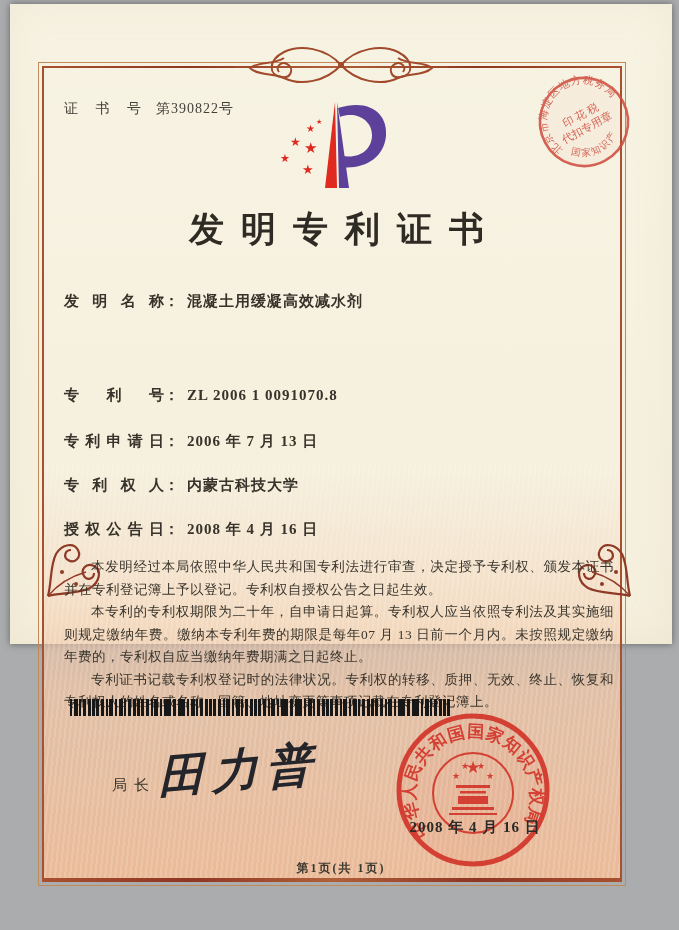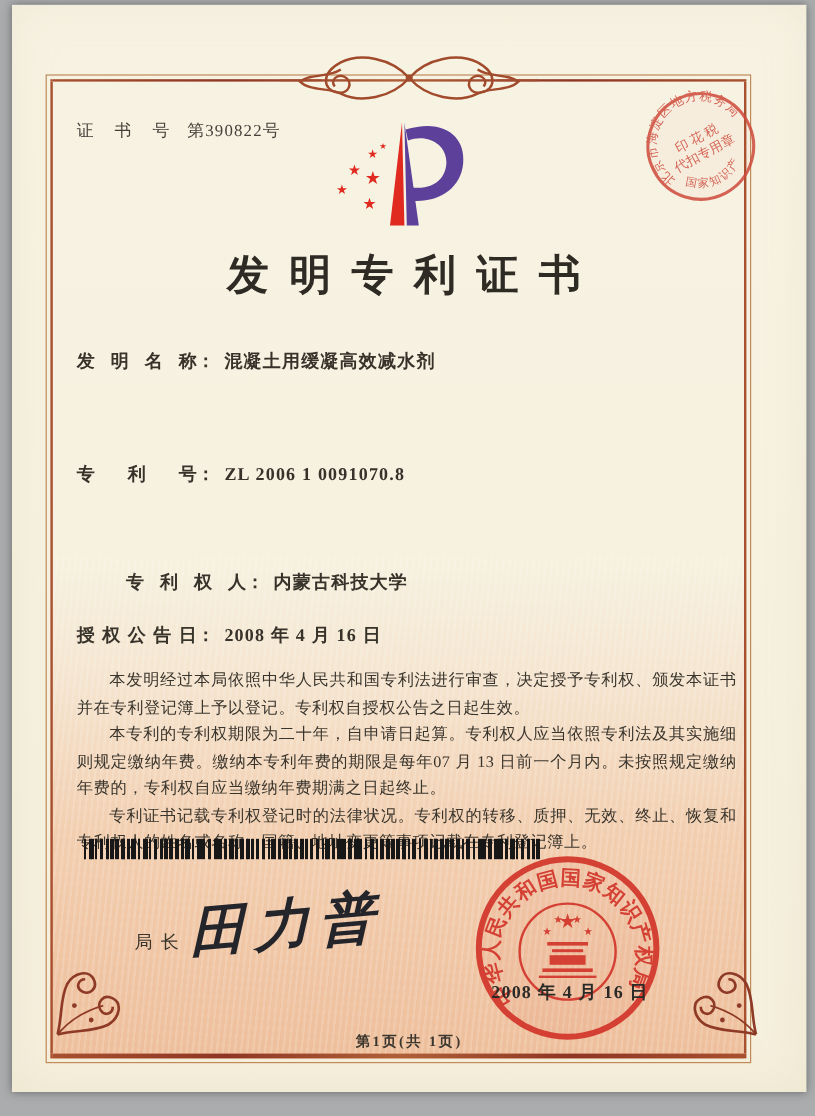--- a/index.html
+++ b/index.html
@@ -3,21 +3,21 @@
 <meta charset="utf-8">
 <style>
   html,body{margin:0;padding:0;}
   body{
     width:679px;height:930px;
     background:#aaacae;
     font-family:"Liberation Serif","DejaVu Serif",serif;
     position:relative;overflow:hidden;
   }
   .paper{
-    position:absolute;left:10px;top:4px;width:662px;height:906px;
+    position:absolute;left:10px;top:4px;width:662px;height:640px;
     background:linear-gradient(180deg,#f7f3e3 0%,#f6f1df 60%,#f5efdc 100%);
     box-shadow:0 0 7px rgba(40,40,40,.55), inset 0 0 40px rgba(190,170,130,.12);
   }
   
   .pink-wash{
     position:absolute;left:32px;top:460px;width:578px;height:418px;
     background:
       repeating-linear-gradient(96deg,rgba(255,255,255,.14) 0 2px,rgba(255,255,255,0) 2px 5px),
       linear-gradient(180deg,rgba(243,205,178,0) 0%,rgba(243,205,178,.35) 25%,rgba(241,197,163,.78) 55%,rgba(238,188,152,.95) 100%);
     pointer-events:none;
@@ -55,21 +55,21 @@
     position:absolute;left:0;width:100%;top:202px;text-align:center;z-index:4;
     font-size:35px;font-weight:700;color:#2e2a24;
     letter-spacing:17px;padding-left:8px;box-sizing:border-box;
   }
 
   .field-row{position:absolute;left:54px;z-index:4;font-size:15px;color:#37322a;font-weight:600;white-space:nowrap;}
   .field-row .flabel{display:inline-block;width:100px;text-align:justify;text-align-last:justify;vertical-align:bottom;}
   .field-row .colon{margin-right:8px;}
   .field-row .fvalue{letter-spacing:1px;text-align:right;}
   .row-0{top:288px;} .row-1{top:334px;} .row-2{top:382px;}
-  .row-3{top:428px;} .row-4{top:472px;margin-left:41px;} .row-5{top:516px;}
+  .row-3{top:428px;} .row-4{top:472px;} .row-5{top:516px;}
 
   .body-text{
     position:absolute;left:54px;right:58px;top:552px;z-index:4;
     font-size:13.5px;line-height:22.5px;color:#3a352c;
     text-align:justify;letter-spacing:.5px;
   }
   .body-text p{margin:0;text-indent:2em;}
 
   .barcode{
     position:absolute;left:60px;top:695px;width:380px;height:17px;z-index:4;
@@ -168,20 +168,23 @@
     <text x="48" y="58" text-anchor="middle" font-size="11" fill="#cf4a3c">代扣专用章</text>
   </svg>
 
   <div class="title">发明专利证书</div>
 
   <div class="field-row row-0">
     <span class="flabel">发明名称</span><span class="colon">：</span><span class="fvalue">混凝土用缓凝高效减水剂</span>
   </div>
   <div class="field-row row-2">
     <span class="flabel">专利号</span><span class="colon">：</span><span class="fvalue">ZL 2006 1 0091070.8</span>
+  </div>
+  <div class="field-row row-3">
+    <span class="flabel">专利申请日</span><span class="colon">：</span><span class="fvalue">2006 年 7 月 13 日</span>
   </div>
   <div class="field-row row-4">
     <span class="flabel">专利权人</span><span class="colon">：</span><span class="fvalue">内蒙古科技大学</span>
   </div>
   <div class="field-row row-5">
     <span class="flabel">授权公告日</span><span class="colon">：</span><span class="fvalue">2008 年 4 月 16 日</span>
   </div>
 
   <div class="body-text">
     <p>本发明经过本局依照中华人民共和国专利法进行审查，决定授予专利权、颁发本证书并在专利登记簿上予以登记。专利权自授权公告之日起生效。</p>

